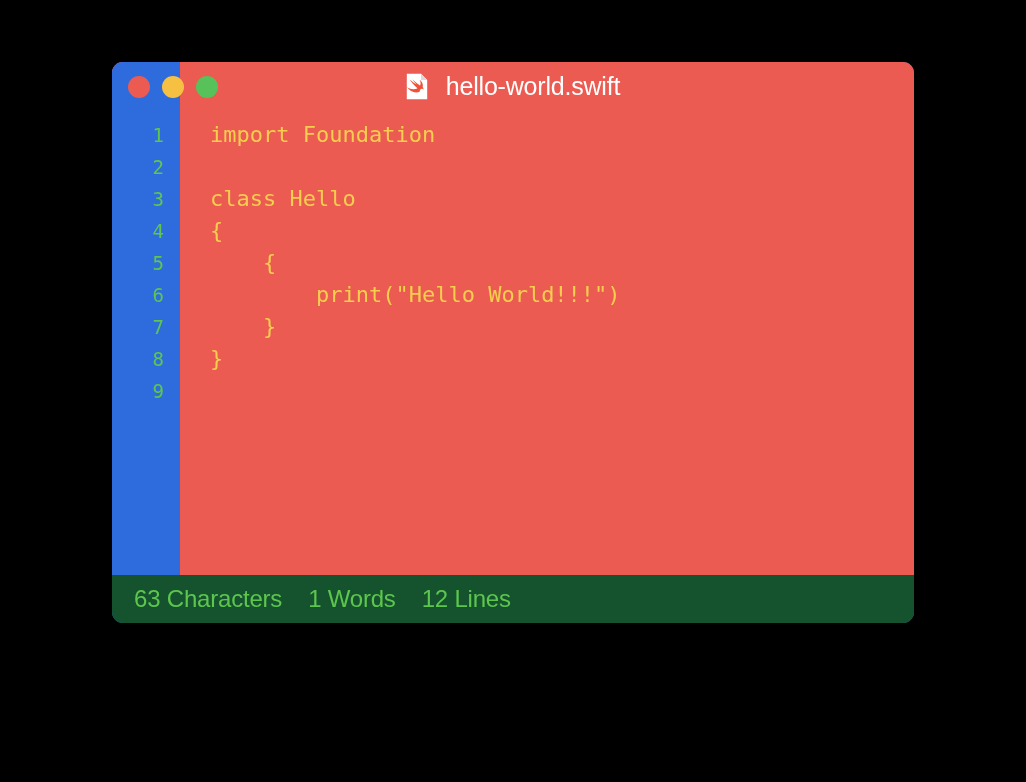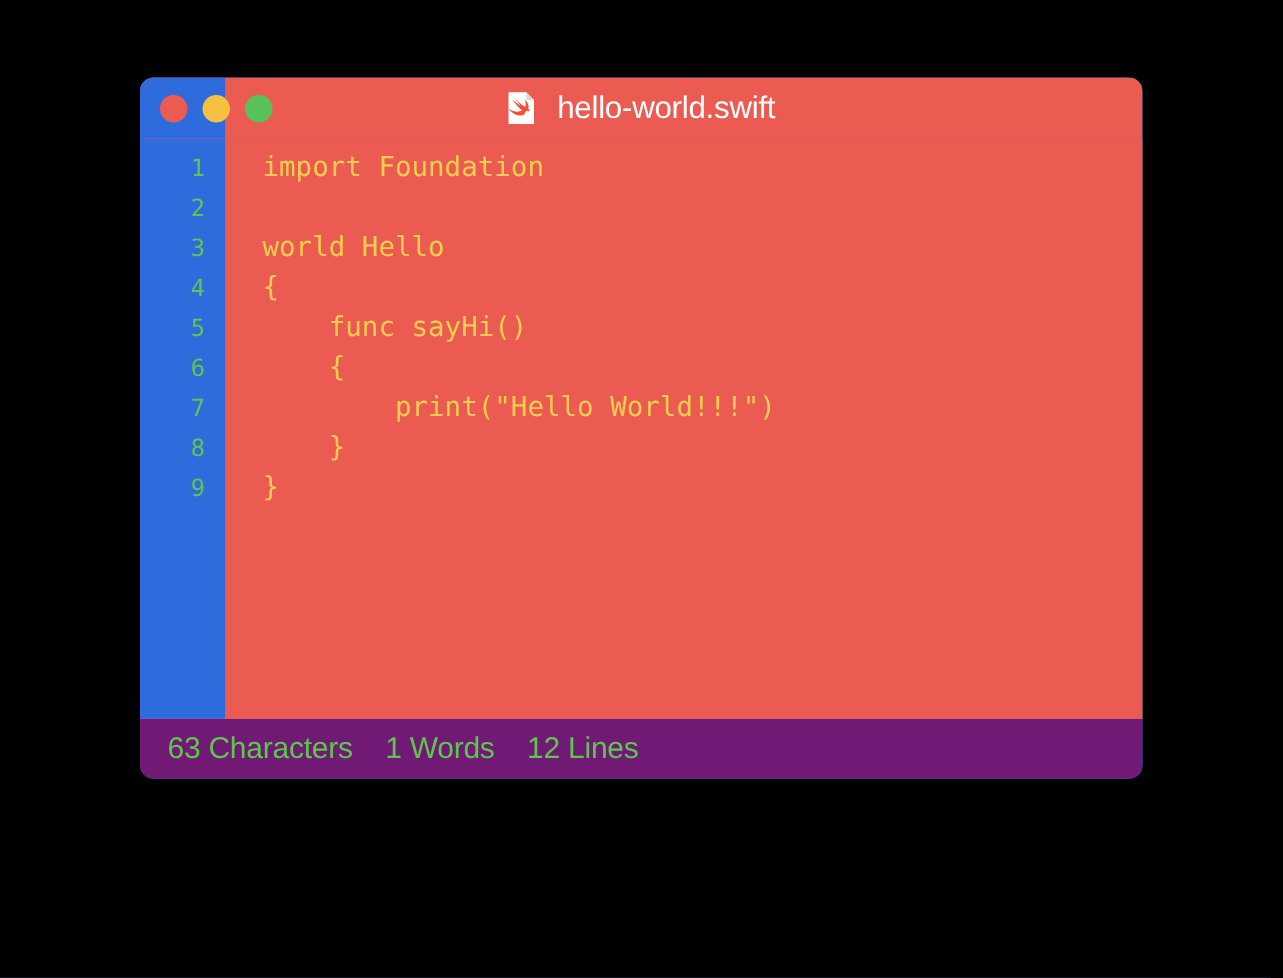--- a/index.html
+++ b/index.html
@@ -141,21 +141,21 @@
     font-family: "DejaVu Sans Mono", "Liberation Mono", monospace;
     font-size: 22px;
     white-space: pre;
     letter-spacing: 0px;
   }
 
   
   .statusbar {
     flex: 0 0 48px;
     height: 48px;
-    background: #701a75;
+    background: #14532d;
     display: flex;
     align-items: center;
     padding: 0 22px;
     box-sizing: border-box;
   }
   .status-left {
     display: flex;
     align-items: center;
     gap: 26px;
   }
@@ -205,23 +205,22 @@
         <div class="gutter-line">5</div>
         <div class="gutter-line">6</div>
         <div class="gutter-line">7</div>
         <div class="gutter-line">8</div>
         <div class="gutter-line">9</div>
       </div>
 
       <div class="code">
         <div class="code-line">import Foundation</div>
         <div class="code-line"></div>
-        <div class="code-line">world Hello</div>
+        <div class="code-line">class Hello</div>
         <div class="code-line">{</div>
-        <div class="code-line">    func sayHi()</div>
         <div class="code-line">    {</div>
         <div class="code-line">        print("Hello World!!!")</div>
         <div class="code-line">    }</div>
         <div class="code-line">}</div>
       </div>
     </div>
 
     <div class="statusbar">
       <div class="status-left">
         <span class="status-item">63 Characters</span>

